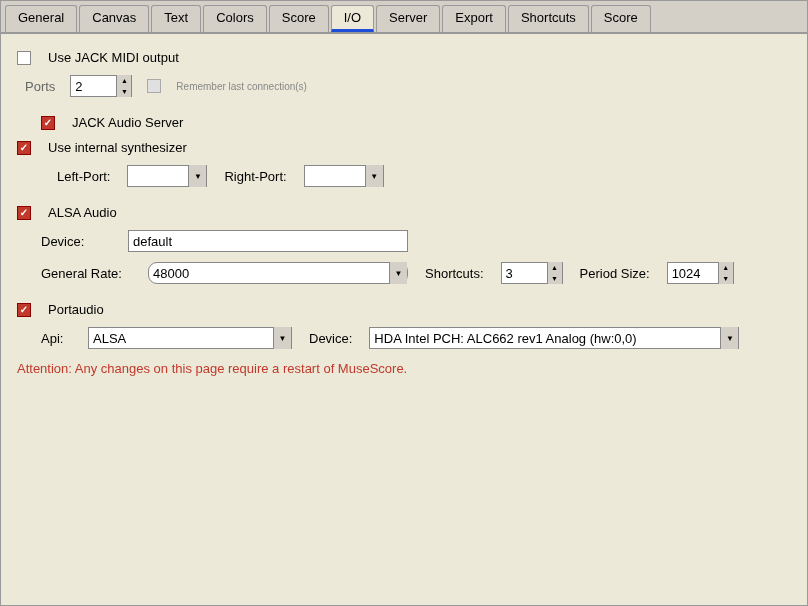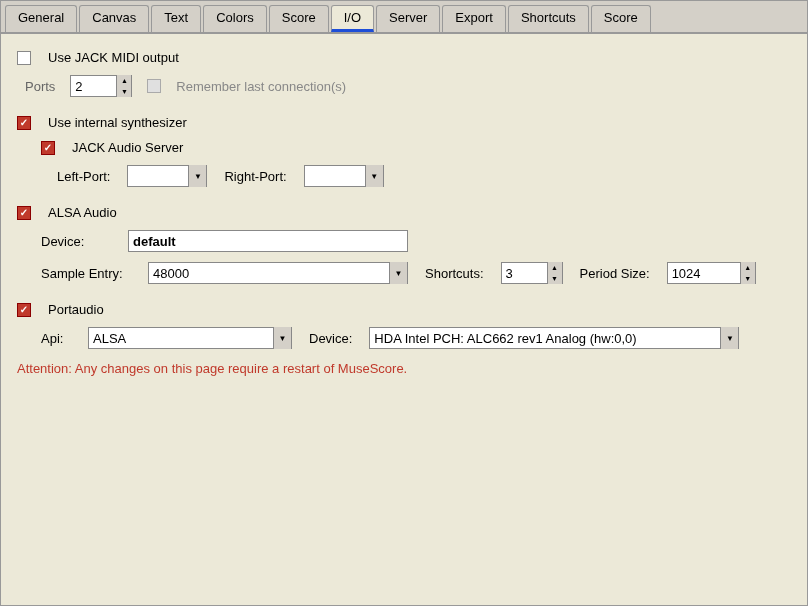--- a/index.html
+++ b/index.html
@@ -200,21 +200,21 @@
       margin-bottom: 10px;
     }
 
     .ports-label {
       color: #666;
       font-size: 13px;
     }
 
     .remember-label {
       color: #888;
-      font-size: 13px;
+      font-size: 10px;
     }
 
     .attention-text {
       color: #c0392b;
       font-size: 13px;
       margin-top: 12px;
     }
 
     .field-label {
       font-size: 13px;
@@ -222,25 +222,25 @@
     }
 
     
     .device-input {
       border: 1px solid #888;
       background: #fff;
       padding: 2px 4px;
       font-size: 13px;
       height: 22px;
       width: 280px;
-      font-weight: bold;
     }
 
     .sample-rate-select {
       width: 260px;
+      border-radius: 9px;
     }
 
     .api-select {
       width: 204px;
     }
 
     .portaudio-device-select {
       width: 370px;
     }
   </style>
@@ -277,28 +277,28 @@
           <button class="spinbox-btn">▲</button>
           <button class="spinbox-btn">▼</button>
         </div>
       </div>
       <div class="checkbox disabled"></div>
       <span class="remember-label">Remember last connection(s)</span>
     </div>
 
     <div style="height:8px;"></div>
 
+    <div class="row indent">
+      <div class="checkbox checked"></div>
+      <span class="field-label">JACK Audio Server</span>
+    </div>
+
     <div class="row">
       <div class="checkbox checked"></div>
       <span class="field-label">Use internal synthesizer</span>
-    </div>
-
-    <div class="row indent">
-      <div class="checkbox checked"></div>
-      <span class="field-label">JACK Audio Server</span>
     </div>
 
     <div class="row indent2">
       <span class="field-label">Left-Port:</span>
       <div class="combobox" style="width:80px;">
         <select><option></option></select>
         <div class="combobox-arrow">▼</div>
       </div>
       <span class="field-label">Right-Port:</span>
       <div class="combobox" style="width:80px;">
@@ -313,41 +313,41 @@
       <div class="checkbox checked"></div>
       <span class="field-label">ALSA Audio</span>
     </div>
 
     <div class="row indent">
       <span class="field-label" style="width:70px;">Device:</span>
       <input type="text" class="device-input" value="default" style="">
     </div>
 
     <div class="row indent">
-      <span class="field-label" style="width:90px;">Sample Entry:</span>
+      <span class="field-label" style="width:90px;">General Rate:</span>
       <div class="combobox sample-rate-select">
         <select>
           <option>44100</option>
           <option selected="">48000</option>
           <option>88200</option>
           <option>96000</option>
         </select>
         <div class="combobox-arrow">▼</div>
       </div>
       <span class="field-label">Shortcuts:</span>
       <div class="spinbox">
         <input type="text" value="3" style="">
         <div class="spinbox-btns">
           <button class="spinbox-btn">▲</button>
           <button class="spinbox-btn">▼</button>
         </div>
       </div>
       <span class="field-label">Period Size:</span>
       <div class="spinbox">
-        <input type="text" value="1024" style="width: 72px;">
+        <input type="text" value="1024" style="width: 50px;">
         <div class="spinbox-btns">
           <button class="spinbox-btn">▲</button>
           <button class="spinbox-btn">▼</button>
         </div>
       </div>
     </div>
 
     <div style="height:8px;"></div>
 
     <div class="row">

